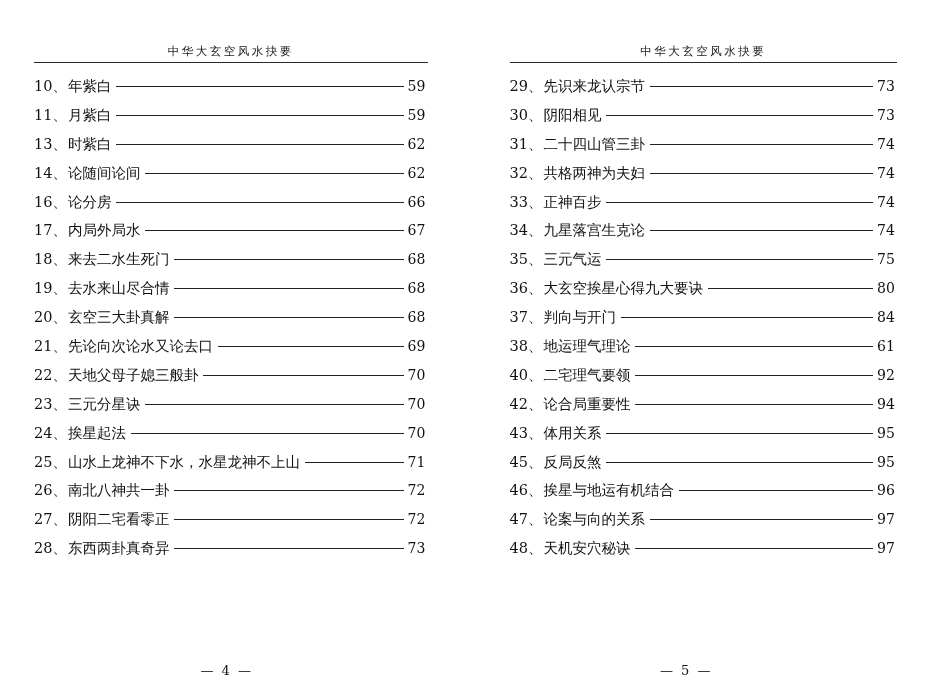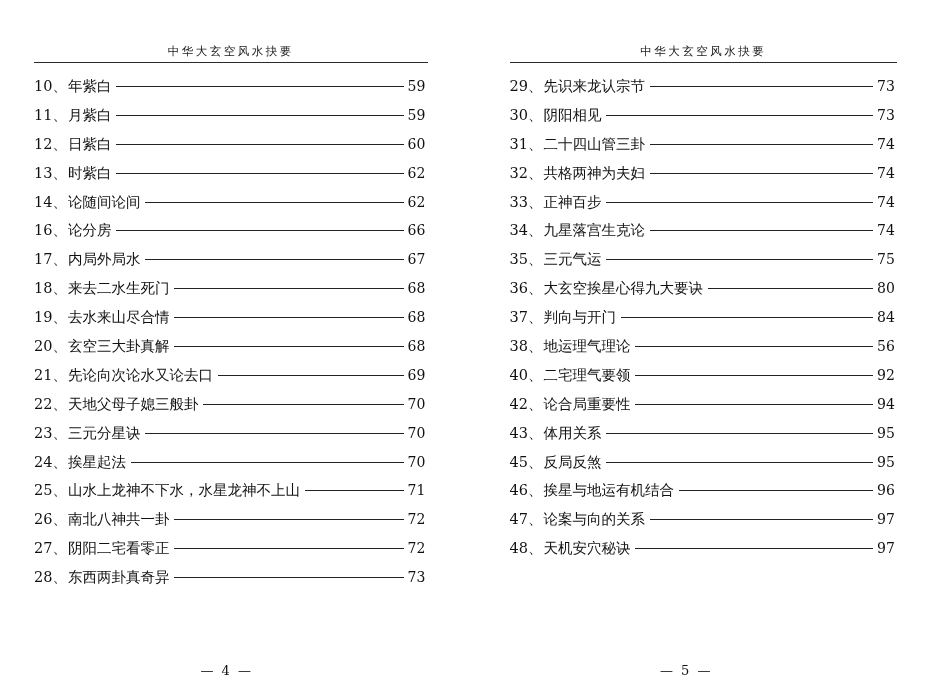--- a/index.html
+++ b/index.html
@@ -119,26 +119,20 @@
         <span class="toc-dots"></span>
         <span class="toc-page">59</span>
       </li>
       <li class="toc-entry">
         <span class="toc-num">11、</span>
         <span class="toc-title">月紫白</span>
         <span class="toc-dots"></span>
         <span class="toc-page">59</span>
       </li>
       <li class="toc-entry">
-        <span class="toc-num">12、</span>
-        <span class="toc-title">日紫白</span>
-        <span class="toc-dots"></span>
-        <span class="toc-page">60</span>
-      </li>
-      <li class="toc-entry">
         <span class="toc-num">13、</span>
         <span class="toc-title">时紫白</span>
         <span class="toc-dots"></span>
         <span class="toc-page">62</span>
       </li>
       <li class="toc-entry">
         <span class="toc-num">14、</span>
         <span class="toc-title">论随间论间</span>
         <span class="toc-dots"></span>
         <span class="toc-page">62</span>
@@ -280,21 +274,21 @@
       <li class="toc-entry">
         <span class="toc-num">37、</span>
         <span class="toc-title">判向与开门</span>
         <span class="toc-dots"></span>
         <span class="toc-page">84</span>
       </li>
       <li class="toc-entry">
         <span class="toc-num">38、</span>
         <span class="toc-title">地运理气理论</span>
         <span class="toc-dots"></span>
-        <span class="toc-page">56</span>
+        <span class="toc-page">61</span>
       </li>
       <li class="toc-entry">
         <span class="toc-num">40、</span>
         <span class="toc-title">二宅理气要领</span>
         <span class="toc-dots"></span>
         <span class="toc-page">92</span>
       </li>
       <li class="toc-entry">
         <span class="toc-num">42、</span>
         <span class="toc-title">论合局重要性</span>

